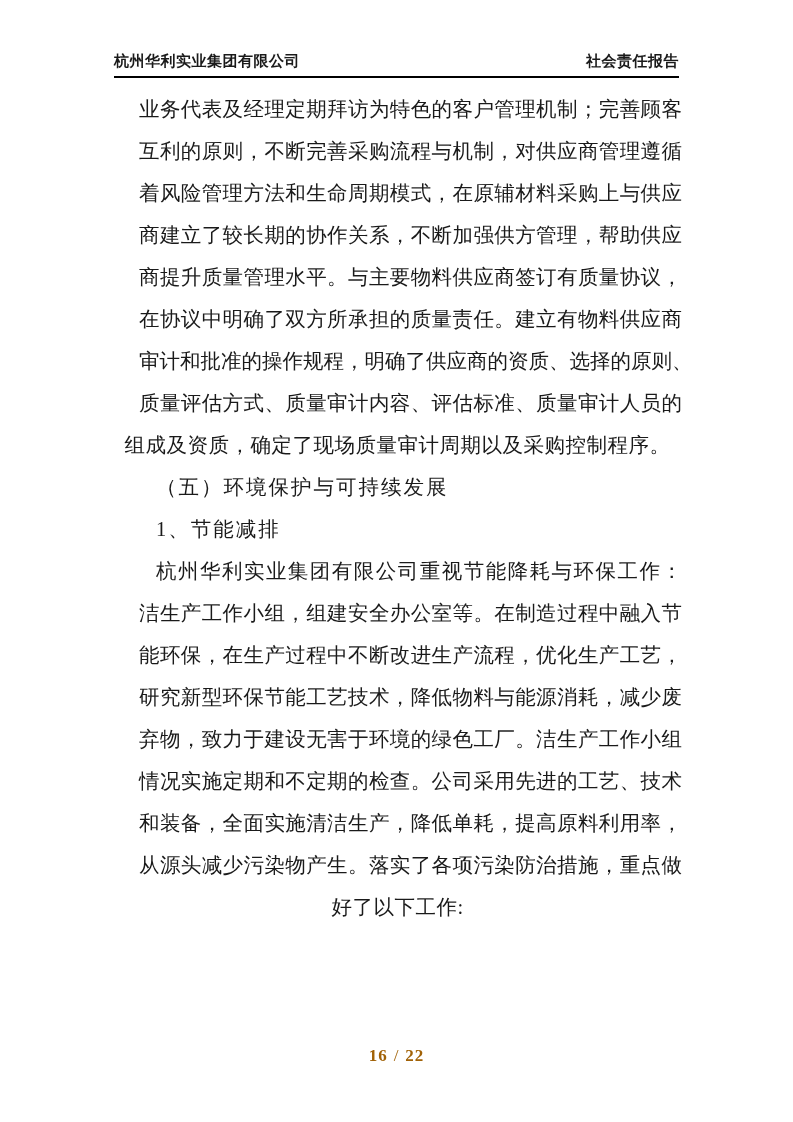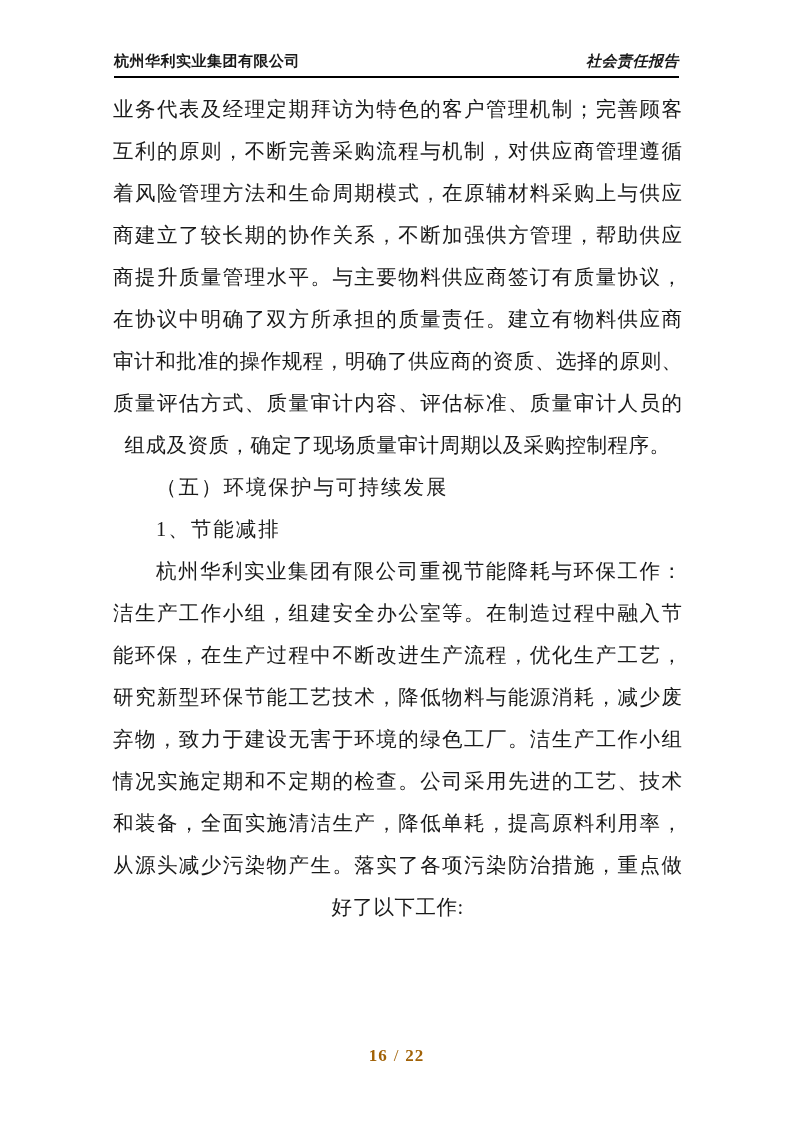--- a/index.html
+++ b/index.html
@@ -26,39 +26,39 @@
     justify-content: space-between;
     align-items: flex-end;
     border-bottom: 2px solid #000000;
     padding-bottom: 5px;
     font-family: "Liberation Sans", "DejaVu Sans", sans-serif;
     font-size: 15px;
     font-weight: bold;
     letter-spacing: 0.5px;
   }
   .header .report-title {
-    font-style: italic;
   }
   
   .body-text {
     position: absolute;
     top: 88px;
     left: 113px;
     width: 569px;
     font-size: 20.5px;
   }
   .line {
     height: 42px;
     line-height: 42px;
     white-space: nowrap;
     overflow: visible;
   }
   .line.full {
     text-align: justify;
     text-align-last: justify;
+    margin-left: 26px;
     -moz-text-align-last: justify;
   }
   .line.last {
     text-align: center;
     letter-spacing: 0.5px;
   }
   .line.indent {
     padding-left: 43px;
     letter-spacing: 2px;
   }

